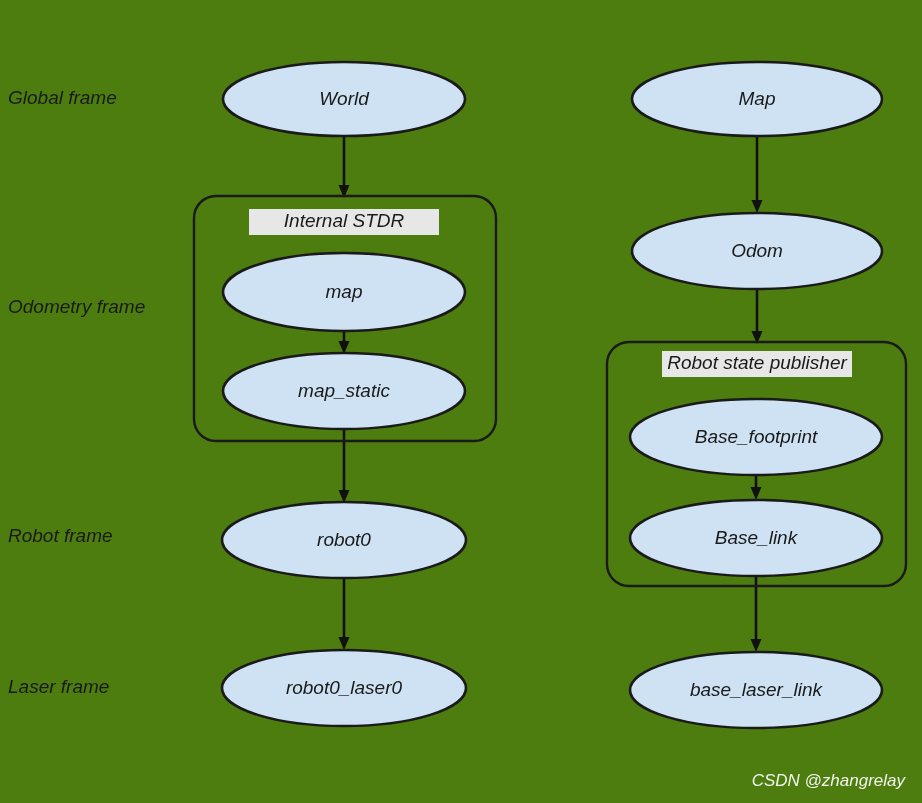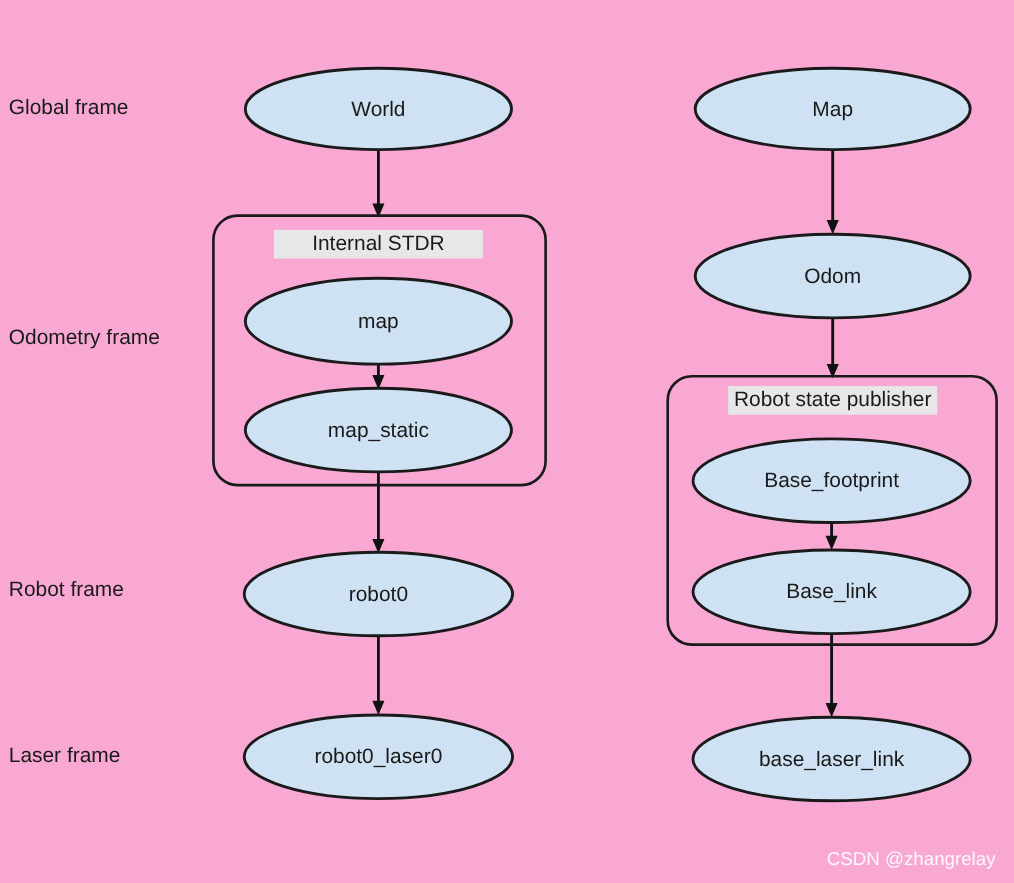--- a/index.html
+++ b/index.html
@@ -11,21 +11,22 @@
     width: 922px;
     height: 803px;
     background: #e7e7e7;
     font-family: "Liberation Sans", sans-serif;
     overflow: hidden;
   }
   #canvas {
     position: relative;
     width: 922px;
     height: 803px;
-    background: #f9a8d4;
+    background: #4d7c0f;
+    font-style: italic;
   }
   svg#diagram {
     position: absolute;
     left: 0;
     top: 0;
     width: 922px;
     height: 803px;
   }
   .row-label {
     font-family: "Liberation Sans", sans-serif;

